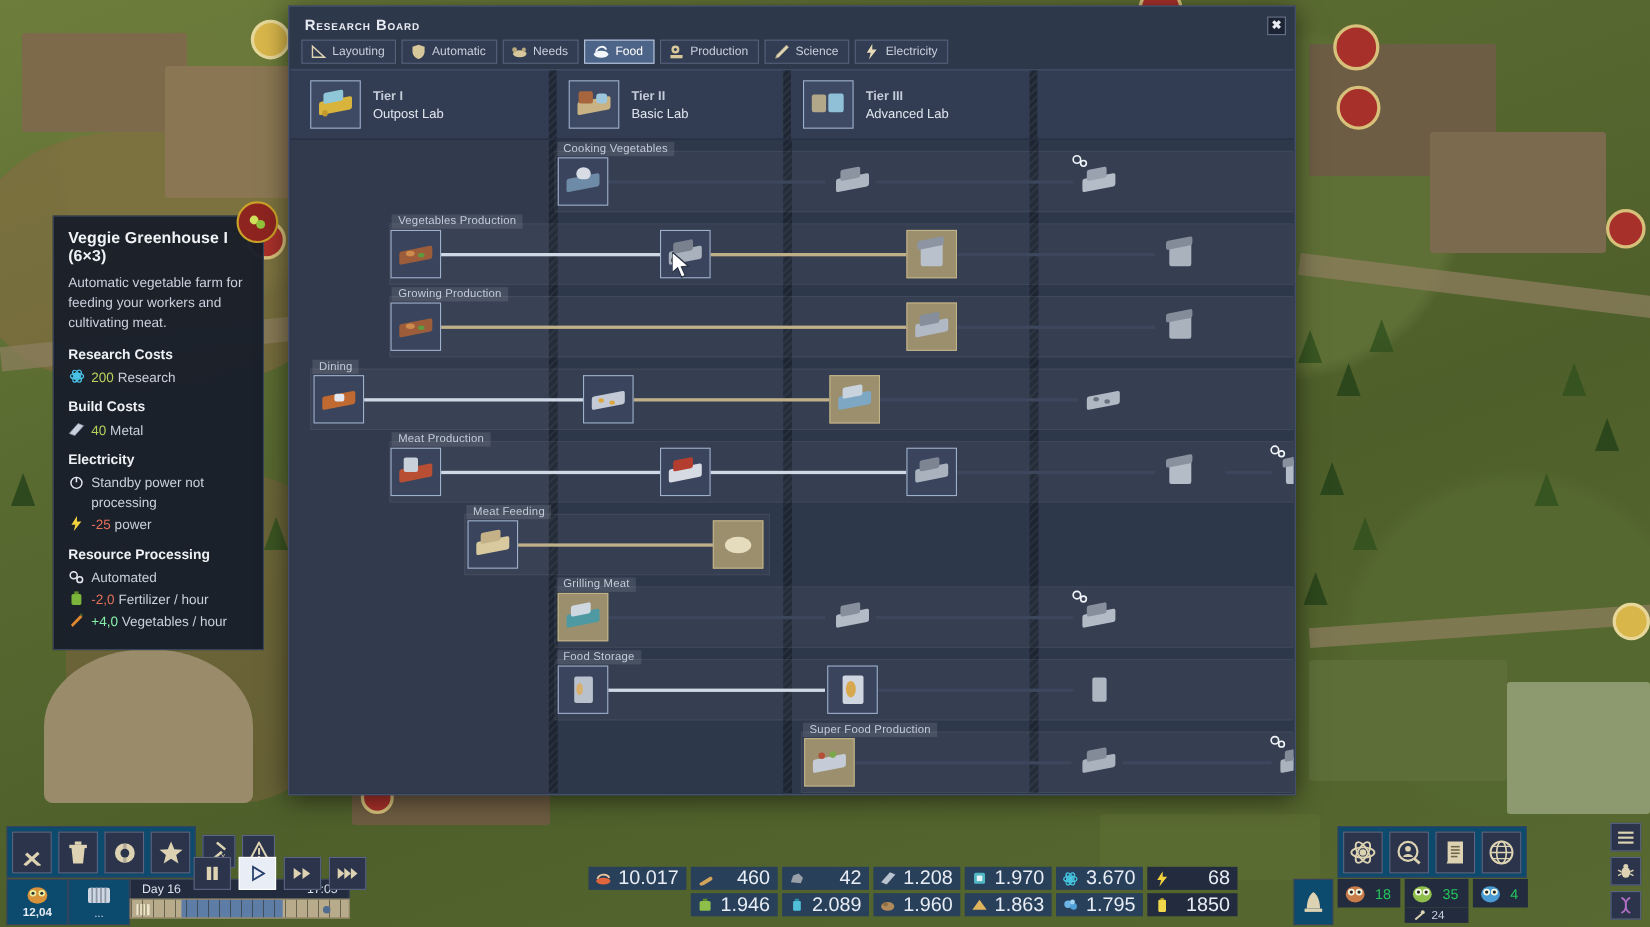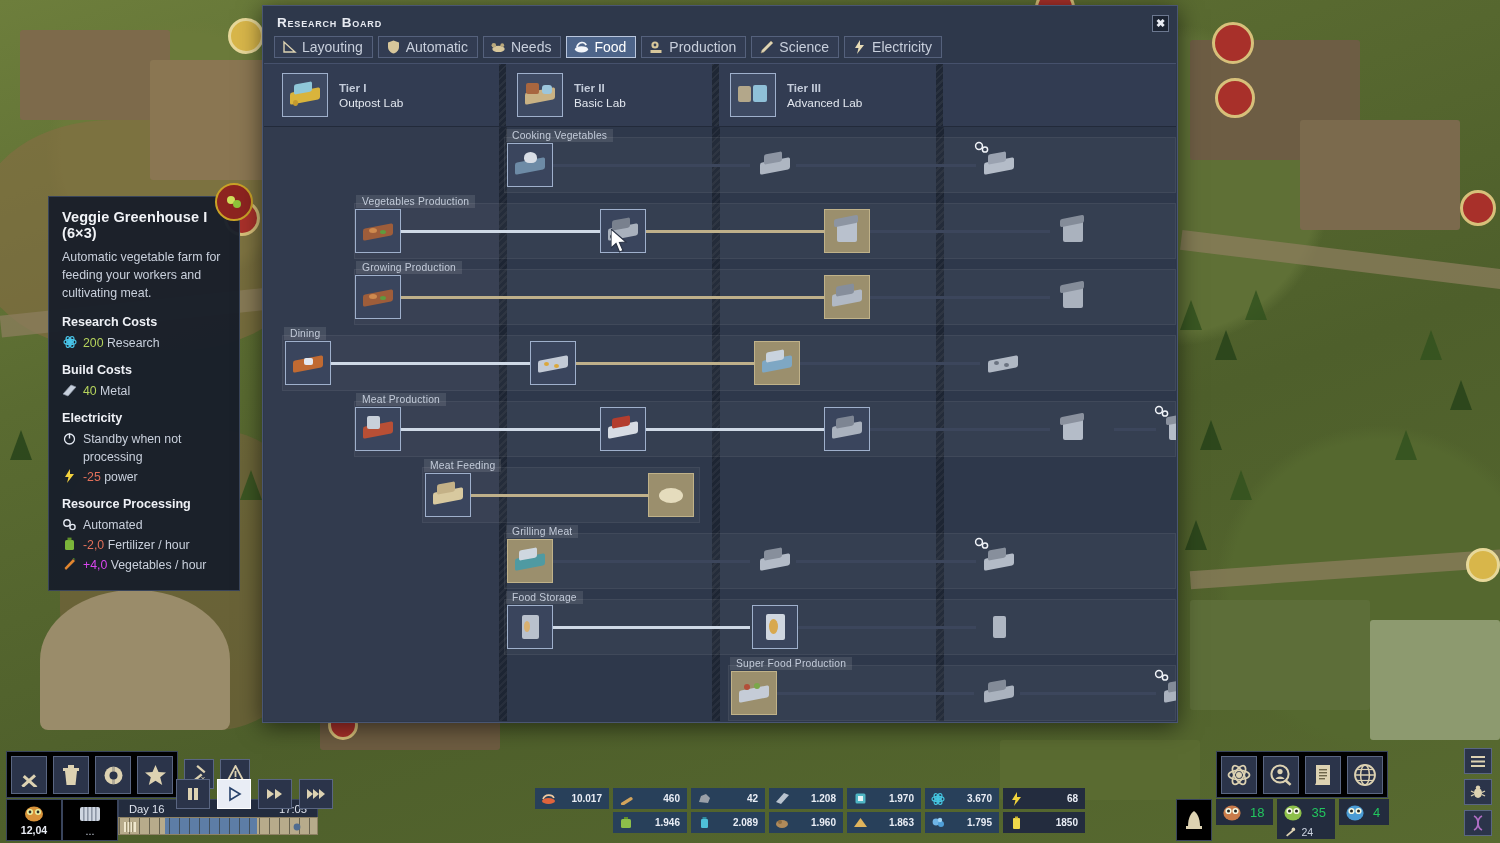--- a/index.html
+++ b/index.html
@@ -40,21 +40,21 @@
     padding: 12px 13px 14px 13px;
     color: #d7dce6;
   }
   .tt-title { font-size: 14.5px; font-weight: bold; color: #f0f2f6; margin-bottom: 7px; letter-spacing:.1px;}
   .tt-desc { font-size: 12.4px; line-height: 18px; color: #c9d0dc; margin-bottom: 13px; }
   .tt-sec { font-size: 12.6px; font-weight: bold; color: #eef0f5; margin: 11px 0 5px 0; }
   .tt-row { display:flex; align-items:flex-start; gap:6px; font-size:12.3px; line-height:18px; color:#c9d0dc; margin-bottom:2px;}
   .tt-row .ic { flex:0 0 15px; height:16px; display:flex; align-items:center; justify-content:center; font-size:12px;}
   .num-green { color:#b5d35c; }
   .num-red { color:#e2705a; }
-  .num-ltgreen { color:#d946ef; }
+  .num-ltgreen { color:#86efac; }
   .badge-tl {
     position:absolute; right:-14px; top:-14px; width:38px; height:38px; border-radius:50%;
     background:#8d2420; border:2px solid #c9a227;
     display:flex; align-items:center; justify-content:center;
   }
 
   
   .board {
     position:absolute; left:262px; top:5px; width:916px; height:718px;
     background:#2e384b; border:1px solid #4a5672;
@@ -67,21 +67,21 @@
   }
   .close-btn {
     position:absolute; right:8px; top:9px; width:17px; height:17px;
     background:#1c2433; border:1px solid #6c7siz; border:1px solid #6c7890;
     color:#e9ecf3; font-size:11px; line-height:15px; text-align:center; font-weight:bold; cursor:pointer;
   }
   .tabs { position:absolute; left:11px; top:30px; display:flex; gap:5px; }
   .tab {
     height:22px; padding:0 9px 0 7px; display:flex; align-items:center; gap:5px;
     background:#323c52; border:1px solid #55617c; color:#c8cfdc;
-    font-size:14px; cursor:pointer; white-space:nowrap;
+    font-size:11px; cursor:pointer; white-space:nowrap;
   }
   .tab.active { background:#4d6489; border-color:#b9c6dd; color:#fff; }
   .tab .tico { width:15px; height:15px; display:flex; align-items:center; justify-content:center; }
 
   
   .tier-strip {
     position:absolute; left:1px; top:57px; right:1px; height:64px;
     background:#323c52; border-top:1px solid #46516c; border-bottom:1px solid #222a3a;
     display:flex;
   }
@@ -133,37 +133,37 @@
   
   .art { width:34px; height:30px; position:relative; }
   .a-slab { position:absolute; left:2px; top:10px; width:30px; height:12px; transform:skewY(-11deg); border-radius:2px; }
   .a-top  { position:absolute; left:6px; top:3px; width:18px; height:10px; transform:skewY(-11deg); border-radius:2px; }
   .a-box  { position:absolute; left:7px; top:4px; width:20px; height:22px; border-radius:2px; }
   .a-box2 { position:absolute; left:4px; top:8px; width:14px; height:16px; border-radius:2px; }
   .a-dot  { position:absolute; border-radius:50%; }
 
   
   .hudbar { position:absolute; left:0; right:0; bottom:0; height:96px; }
-  .hud-panel { position:absolute; background:#000000; border:1px solid #39445c; }
+  .hud-panel { position:absolute; background:#0c4a6e; border:1px solid #39445c; }
   .sqbtn {
     width:38px; height:38px; background:#2b3purple; background:#2b344a; border:1px solid #5a6682;
     display:flex;align-items:center;justify-content:center; cursor:pointer;
   }
   .sqbtn.sm { width:30px; height:30px; }
   .sqbtn.active { background:#e9edf5; border-color:#fff; }
 
   .res-grid { position:absolute; left:535px; bottom:10px; display:flex; gap:4px; }
   .res-col { display:flex; flex-direction:column; gap:3px; }
   .res-cell {
     min-width:74px; height:21px; background:#28405a; display:flex; align-items:center;
     gap:6px; padding:0 7px 0 5px; justify-content:space-between;
   }
   .res-cell.dk { background:#232c3e; }
   .res-cell.empty { background:transparent; }
-  .res-v { font-size:10px; color:#e9edf5; font-weight:bold; }
+  .res-v { font-size:18px; color:#e9edf5; font-weight:normal; }
   .res-i { width:16px; height:15px; display:flex;align-items:center;justify-content:center; }
 
   .timebar { position:absolute; left:118px; bottom:8px; width:200px; height:18px;
     background:#b7ab8b; border:1px solid #8d8163; }
   .tb-night { position:absolute; left:46px; top:0; bottom:0; width:92px; background:#5d7da6; }
   .tb-ticks { position:absolute; inset:0;
     background-image: repeating-linear-gradient(90deg, rgba(40,40,30,.55) 0 1px, transparent 1px 10px);}
 
   .pop-cell { display:flex; align-items:center; gap:7px; height:26px; padding:0 9px 0 5px; background:#232c3e;}
   .pop-v { font-size:13px; color:#22c55e; font-weight:normal; }
@@ -249,21 +249,21 @@
     </div>
 
     <div class="tt-sec">Electricity</div>
     <div class="tt-row">
       <span class="ic">
         <svg width="13" height="13" viewBox="0 0 13 13">
             <circle cx="6.5" cy="7" r="5" stroke="#e3e8f1" stroke-width="1.3" fill="none"></circle>
             <rect x="5.8" y="1.5" width="1.4" height="5" fill="#e3e8f1"></rect>
           </svg>
       </span>
-      <span>Standby when not processing</span>
+      <span>Standby power not processing</span>
     </div>
     <div class="tt-row">
       <span class="ic">
         <svg width="11" height="14" viewBox="0 0 11 14">
             <polygon points="6,0 1,8 4.5,8 3,14 10,5 6,5" fill="#f3d23e"></polygon>
           </svg>
       </span>
       <span><span class="num-red">-25</span>
       <span>power</span></span>
     </div>

